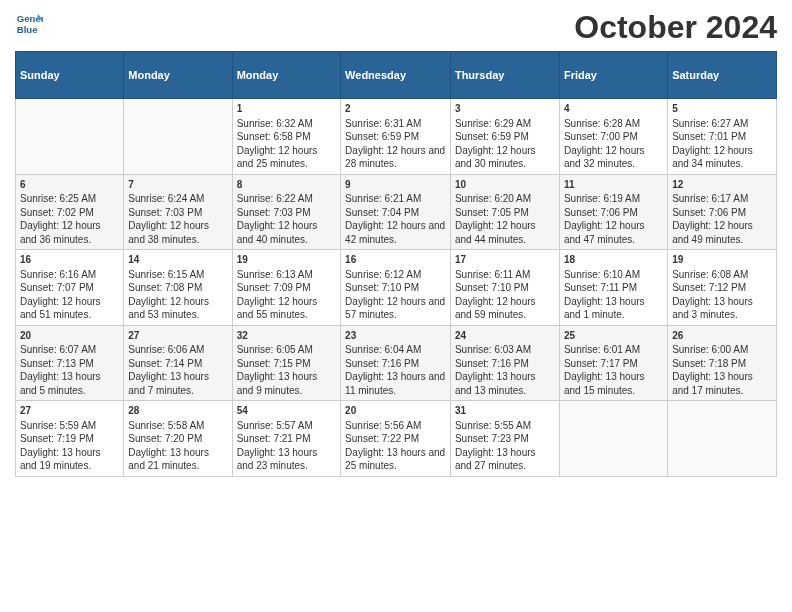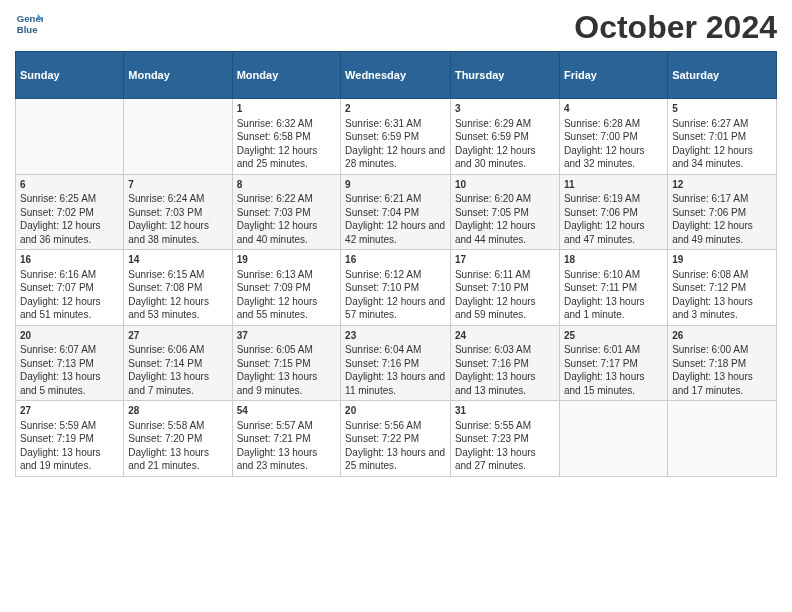--- a/index.html
+++ b/index.html
@@ -205,21 +205,21 @@
         <tr>
           <td>
             <span class="day-num">20</span>
             <div class="day-info">Sunrise: 6:07 AM<br>Sunset: 7:13 PM<br>Daylight: 13 hours and 5 minutes.</div>
           </td>
           <td>
             <span class="day-num">27</span>
             <div class="day-info">Sunrise: 6:06 AM<br>Sunset: 7:14 PM<br>Daylight: 13 hours and 7 minutes.</div>
           </td>
           <td>
-            <span class="day-num">37</span>
+            <span class="day-num">32</span>
             <div class="day-info">Sunrise: 6:05 AM<br>Sunset: 7:15 PM<br>Daylight: 13 hours and 9 minutes.</div>
           </td>
           <td>
             <span class="day-num">23</span>
             <div class="day-info">Sunrise: 6:04 AM<br>Sunset: 7:16 PM<br>Daylight: 13 hours and 11 minutes.</div>
           </td>
           <td>
             <span class="day-num">24</span>
             <div class="day-info">Sunrise: 6:03 AM<br>Sunset: 7:16 PM<br>Daylight: 13 hours and 13 minutes.</div>
           </td>

